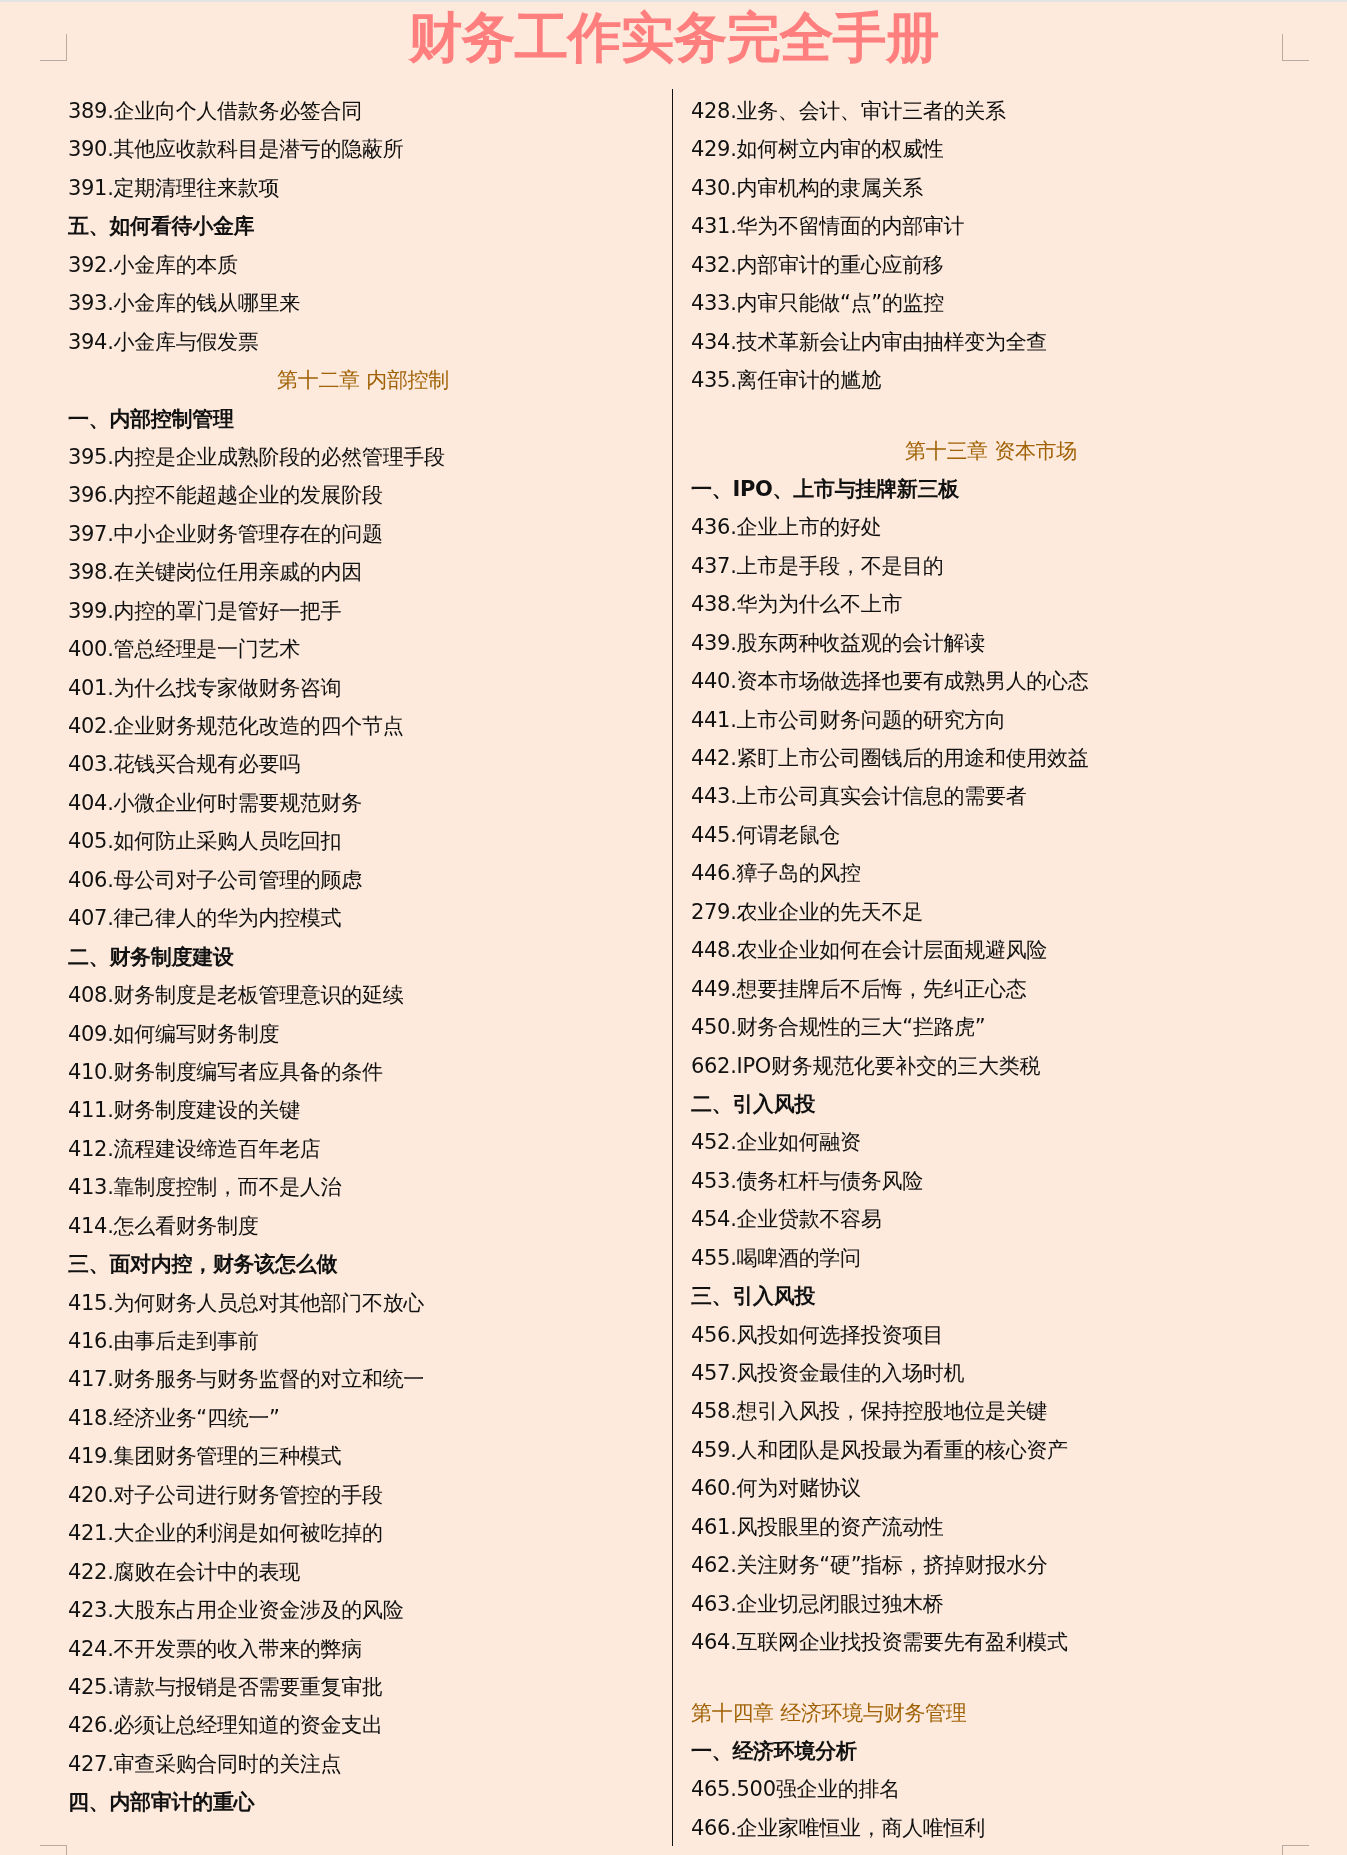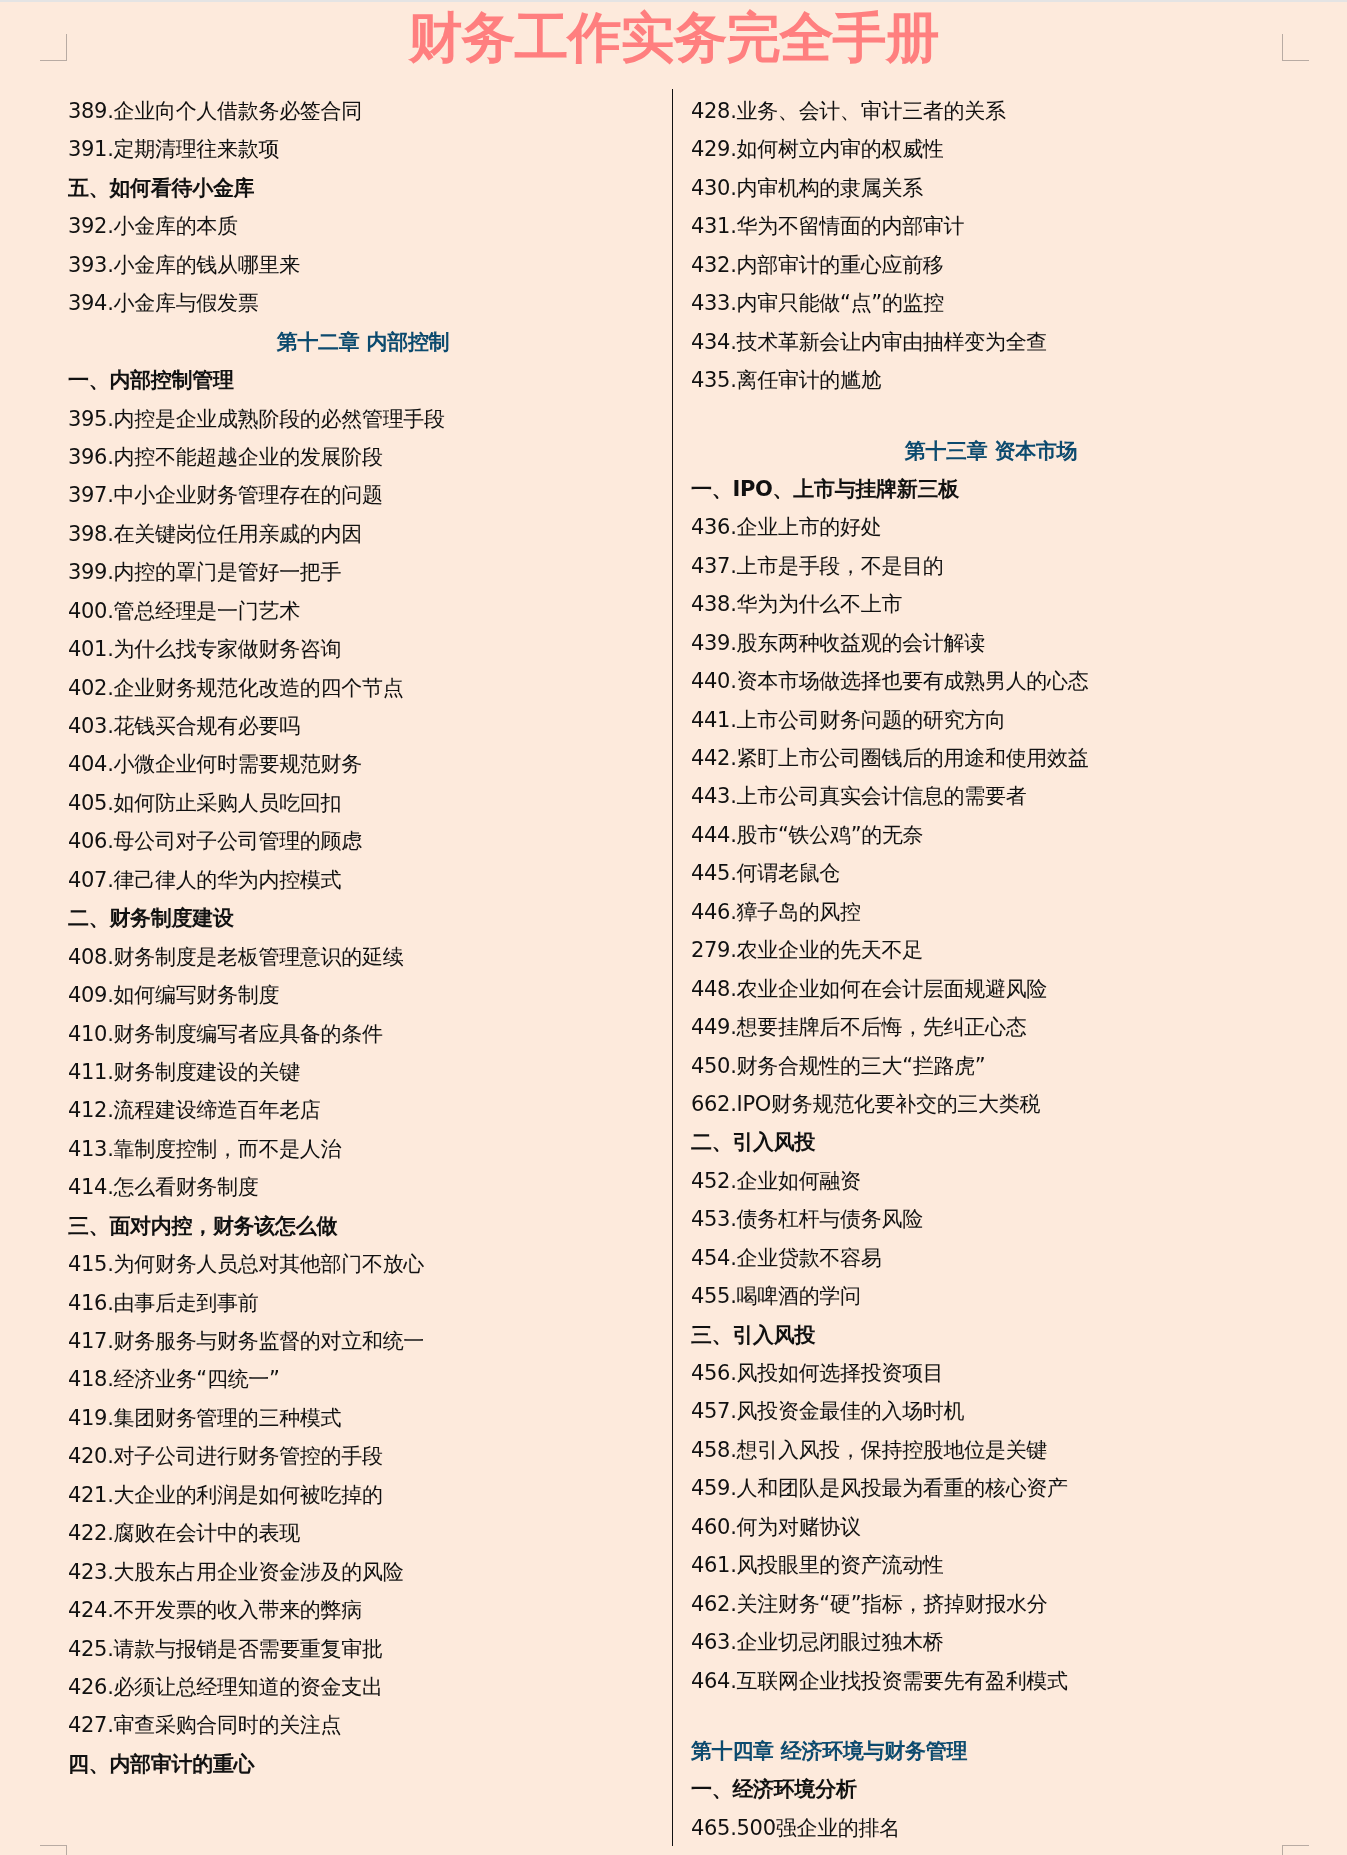--- a/index.html
+++ b/index.html
@@ -60,22 +60,22 @@
       height: 38.45px;
       line-height: 38px;
       font-size: 21px;
       white-space: nowrap;
       letter-spacing: -0.3px;
     }
     .line.section {
       font-weight: bold;
     }
     .line.chapter {
-      font-weight: bold;
-      color: #0c4a6e;
+      font-weight: normal;
+      color: #a16207;
       text-align: center;
     }
     .col.left .line.chapter { padding-left: 0; width: 590px; }
     .col.right .line.chapter { width: 600px; padding-left: 0; margin-top: 32px; }
     .line.chapter.ch14 { text-align: left; width: 440px !important; }
   </style>
 </head>
 <body>
 
 <div class="topbar"></div>
@@ -84,20 +84,21 @@
 
 <div class="corner tl"></div>
 <div class="corner tr"></div>
 <div class="corner bl"></div>
 <div class="corner br"></div>
 
 <div class="divider"></div>
 
 <div class="col left" id="col-left">
     <div class="line item">389.企业向个人借款务必签合同</div>
+    <div class="line item">390.其他应收款科目是潜亏的隐蔽所</div>
     <div class="line item">391.定期清理往来款项</div>
     <div class="line section">五、如何看待小金库</div>
     <div class="line item">392.小金库的本质</div>
     <div class="line item">393.小金库的钱从哪里来</div>
     <div class="line item">394.小金库与假发票</div>
     <div class="line chapter">第十二章 内部控制</div>
     <div class="line section">一、内部控制管理</div>
     <div class="line item">395.内控是企业成熟阶段的必然管理手段</div>
     <div class="line item">396.内控不能超越企业的发展阶段</div>
     <div class="line item">397.中小企业财务管理存在的问题</div>
@@ -147,21 +148,20 @@
     <div class="line chapter">第十三章 资本市场</div>
     <div class="line section">一、IPO、上市与挂牌新三板</div>
     <div class="line item">436.企业上市的好处</div>
     <div class="line item">437.上市是手段，不是目的</div>
     <div class="line item">438.华为为什么不上市</div>
     <div class="line item">439.股东两种收益观的会计解读</div>
     <div class="line item">440.资本市场做选择也要有成熟男人的心态</div>
     <div class="line item">441.上市公司财务问题的研究方向</div>
     <div class="line item">442.紧盯上市公司圈钱后的用途和使用效益</div>
     <div class="line item">443.上市公司真实会计信息的需要者</div>
-    <div class="line item">444.股市“铁公鸡”的无奈</div>
     <div class="line item">445.何谓老鼠仓</div>
     <div class="line item">446.獐子岛的风控</div>
     <div class="line item">279.农业企业的先天不足</div>
     <div class="line item">448.农业企业如何在会计层面规避风险</div>
     <div class="line item">449.想要挂牌后不后悔，先纠正心态</div>
     <div class="line item">450.财务合规性的三大“拦路虎”</div>
     <div class="line item">662.IPO财务规范化要补交的三大类税</div>
     <div class="line section">二、引入风投</div>
     <div class="line item">452.企业如何融资</div>
     <div class="line item">453.债务杠杆与债务风险</div>

